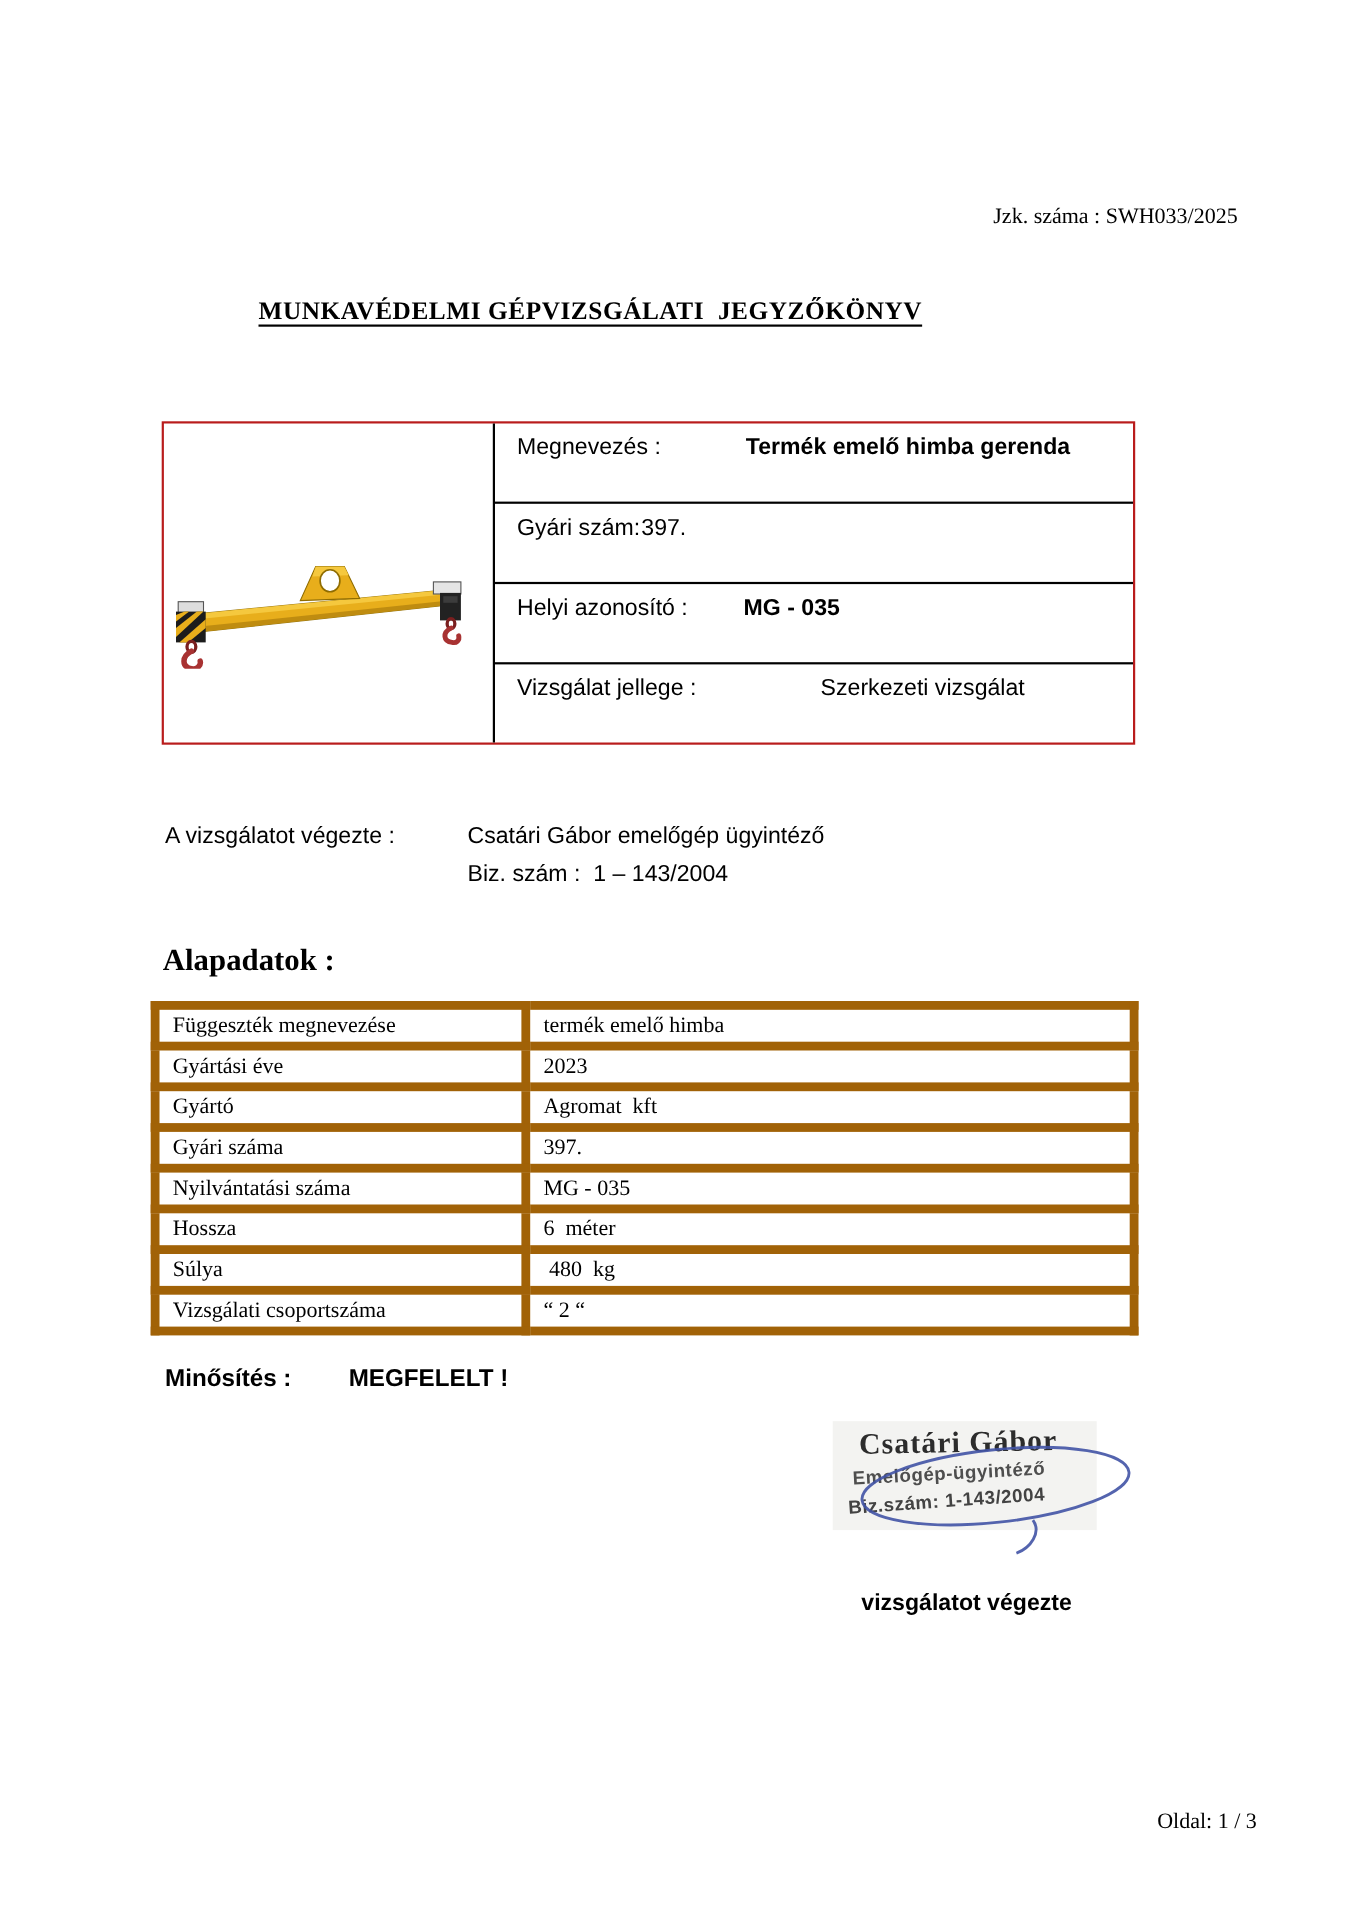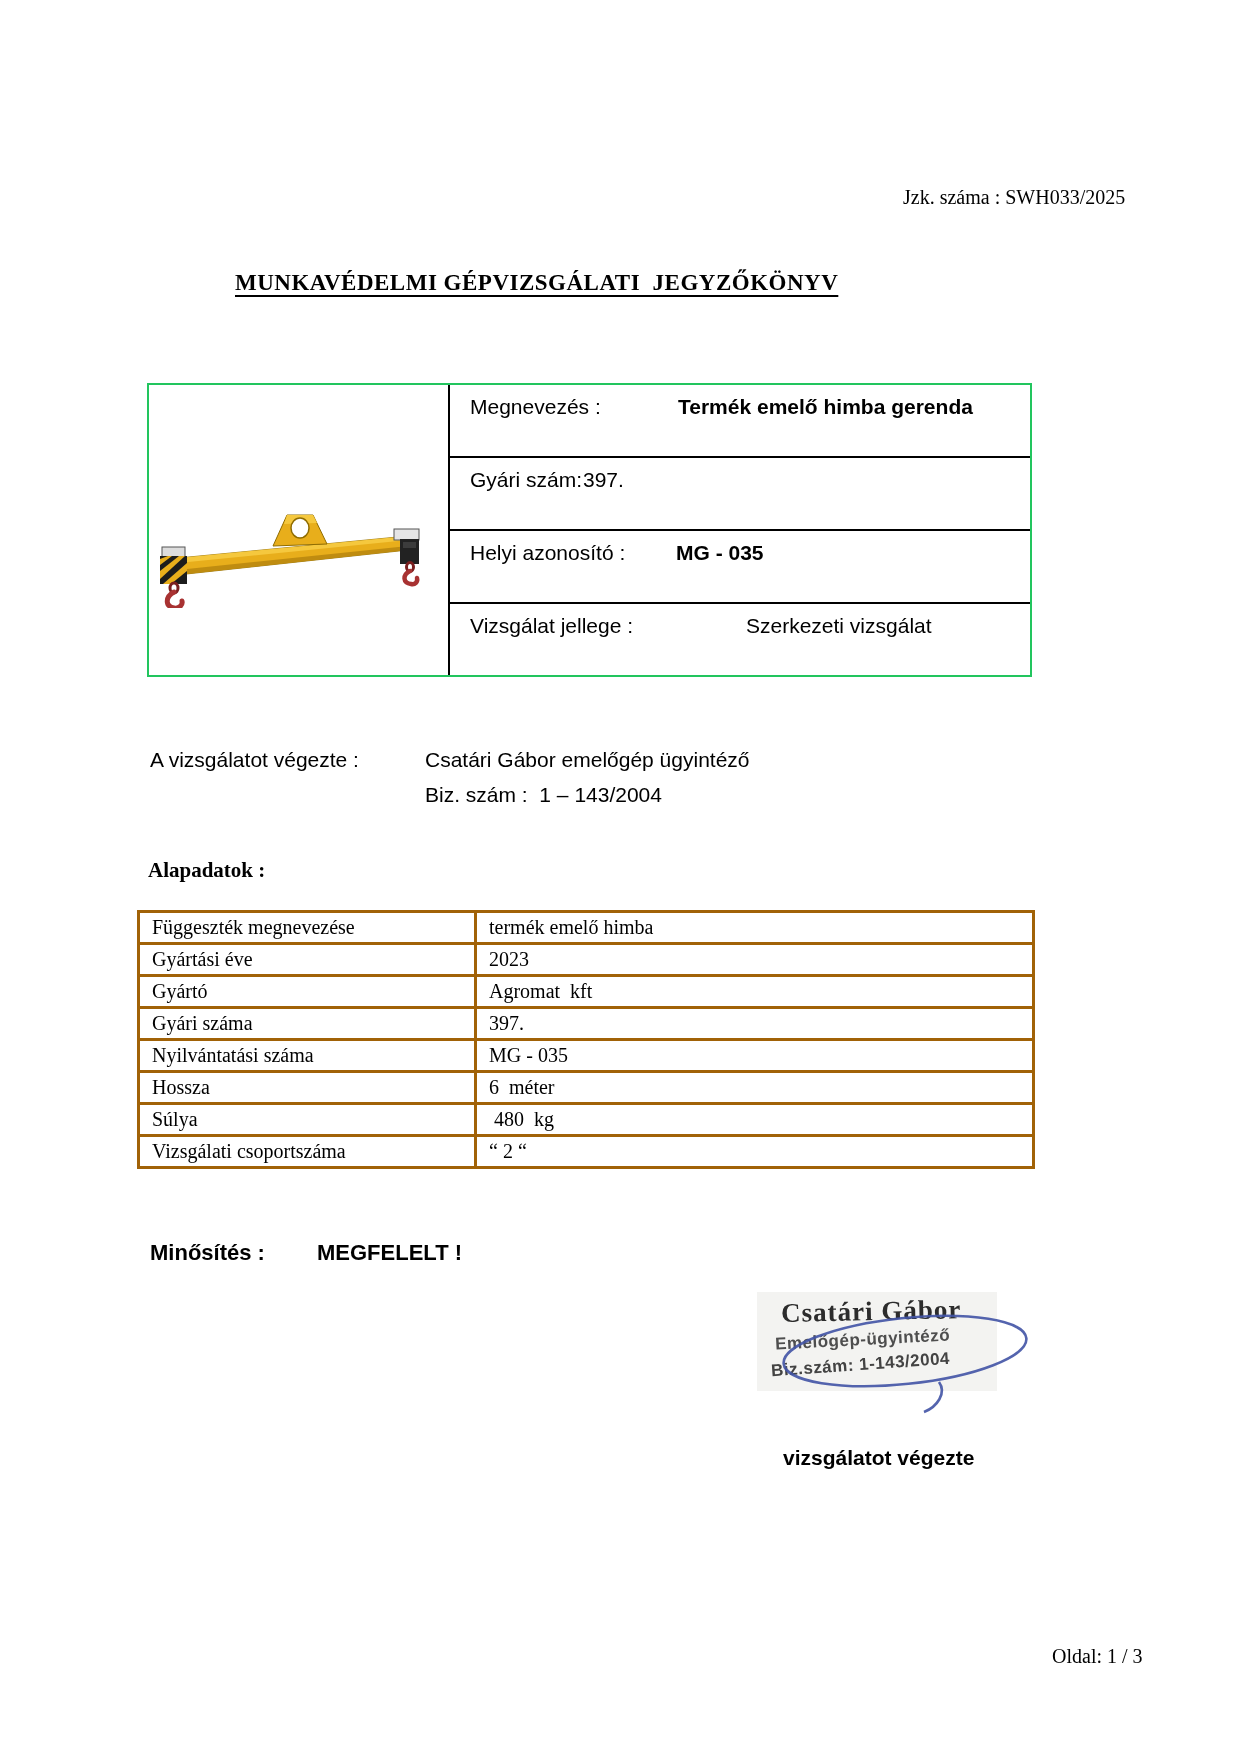--- a/index.html
+++ b/index.html
@@ -22,21 +22,21 @@
     top:270px;left:235px;
     font-family:"Liberation Serif",serif;
     font-size:23px;font-weight:bold;letter-spacing:.5px;
     text-decoration:underline;text-underline-offset:5px;text-decoration-thickness:2px;
   }
   .footer{top:1645px;left:1052px;font-family:"Liberation Serif",serif;font-size:20px;}
 
   
   .top-table{
     top:383px;left:147px;width:885px;height:294px;
-    border:2px solid #22c55e;box-sizing:border-box;
+    border:2px solid #b91c1c;box-sizing:border-box;
     display:flex;
   }
   .img-cell{width:301px;border-right:2px solid #000;box-sizing:border-box;position:relative;}
   .field-col{flex:1;display:flex;flex-direction:column;}
   .field-row{position:relative;box-sizing:border-box;border-bottom:2px solid #000;flex:1;font-size:21px;}
   .field-row:last-child{border-bottom:none;}
   .field-row .lbl{position:absolute;left:20px;top:10px;}
   .field-row .val{position:absolute;top:10px;white-space:pre;text-align:center;}
   .r1 .val{left:228px;font-weight:bold;}
   .r2 .val{left:133px;}
@@ -45,28 +45,28 @@
   .r5 .val{left:334px;}
 
   .beam-svg{position:absolute;left:5px;top:118px;}
 
   
   .insp-label{top:748px;left:150px;font-size:21px;}
   .insp-name{top:748px;left:425px;font-size:21px;}
   .insp-license{top:783px;left:425px;font-size:21px;white-space:pre;}
 
   
-  .alap-heading{top:858px;left:148px;font-family:"Liberation Serif",serif;font-size:21px;font-weight:bold;}
+  .alap-heading{top:858px;left:148px;font-family:"Liberation Serif",serif;font-size:28px;font-weight:bold;}
   table.base{
     position:absolute;top:910px;left:137px;width:898px;
     border-collapse:collapse;
     font-family:"Liberation Serif",serif;font-size:20px;
   }
   table.base td{
-    border:3px solid #a16207;
+    border:8px solid #a16207;
     padding:2px 12px 3px 12px;
     height:24px;white-space:pre;
   }
   table.base td.c1{width:337px;box-sizing:border-box;}
 
   
   .qual-label{top:1240px;left:150px;font-size:22px;font-weight:bold;}
   .qual-value{top:1240px;left:317px;font-size:22px;font-weight:bold;text-align:right;}
 
   

